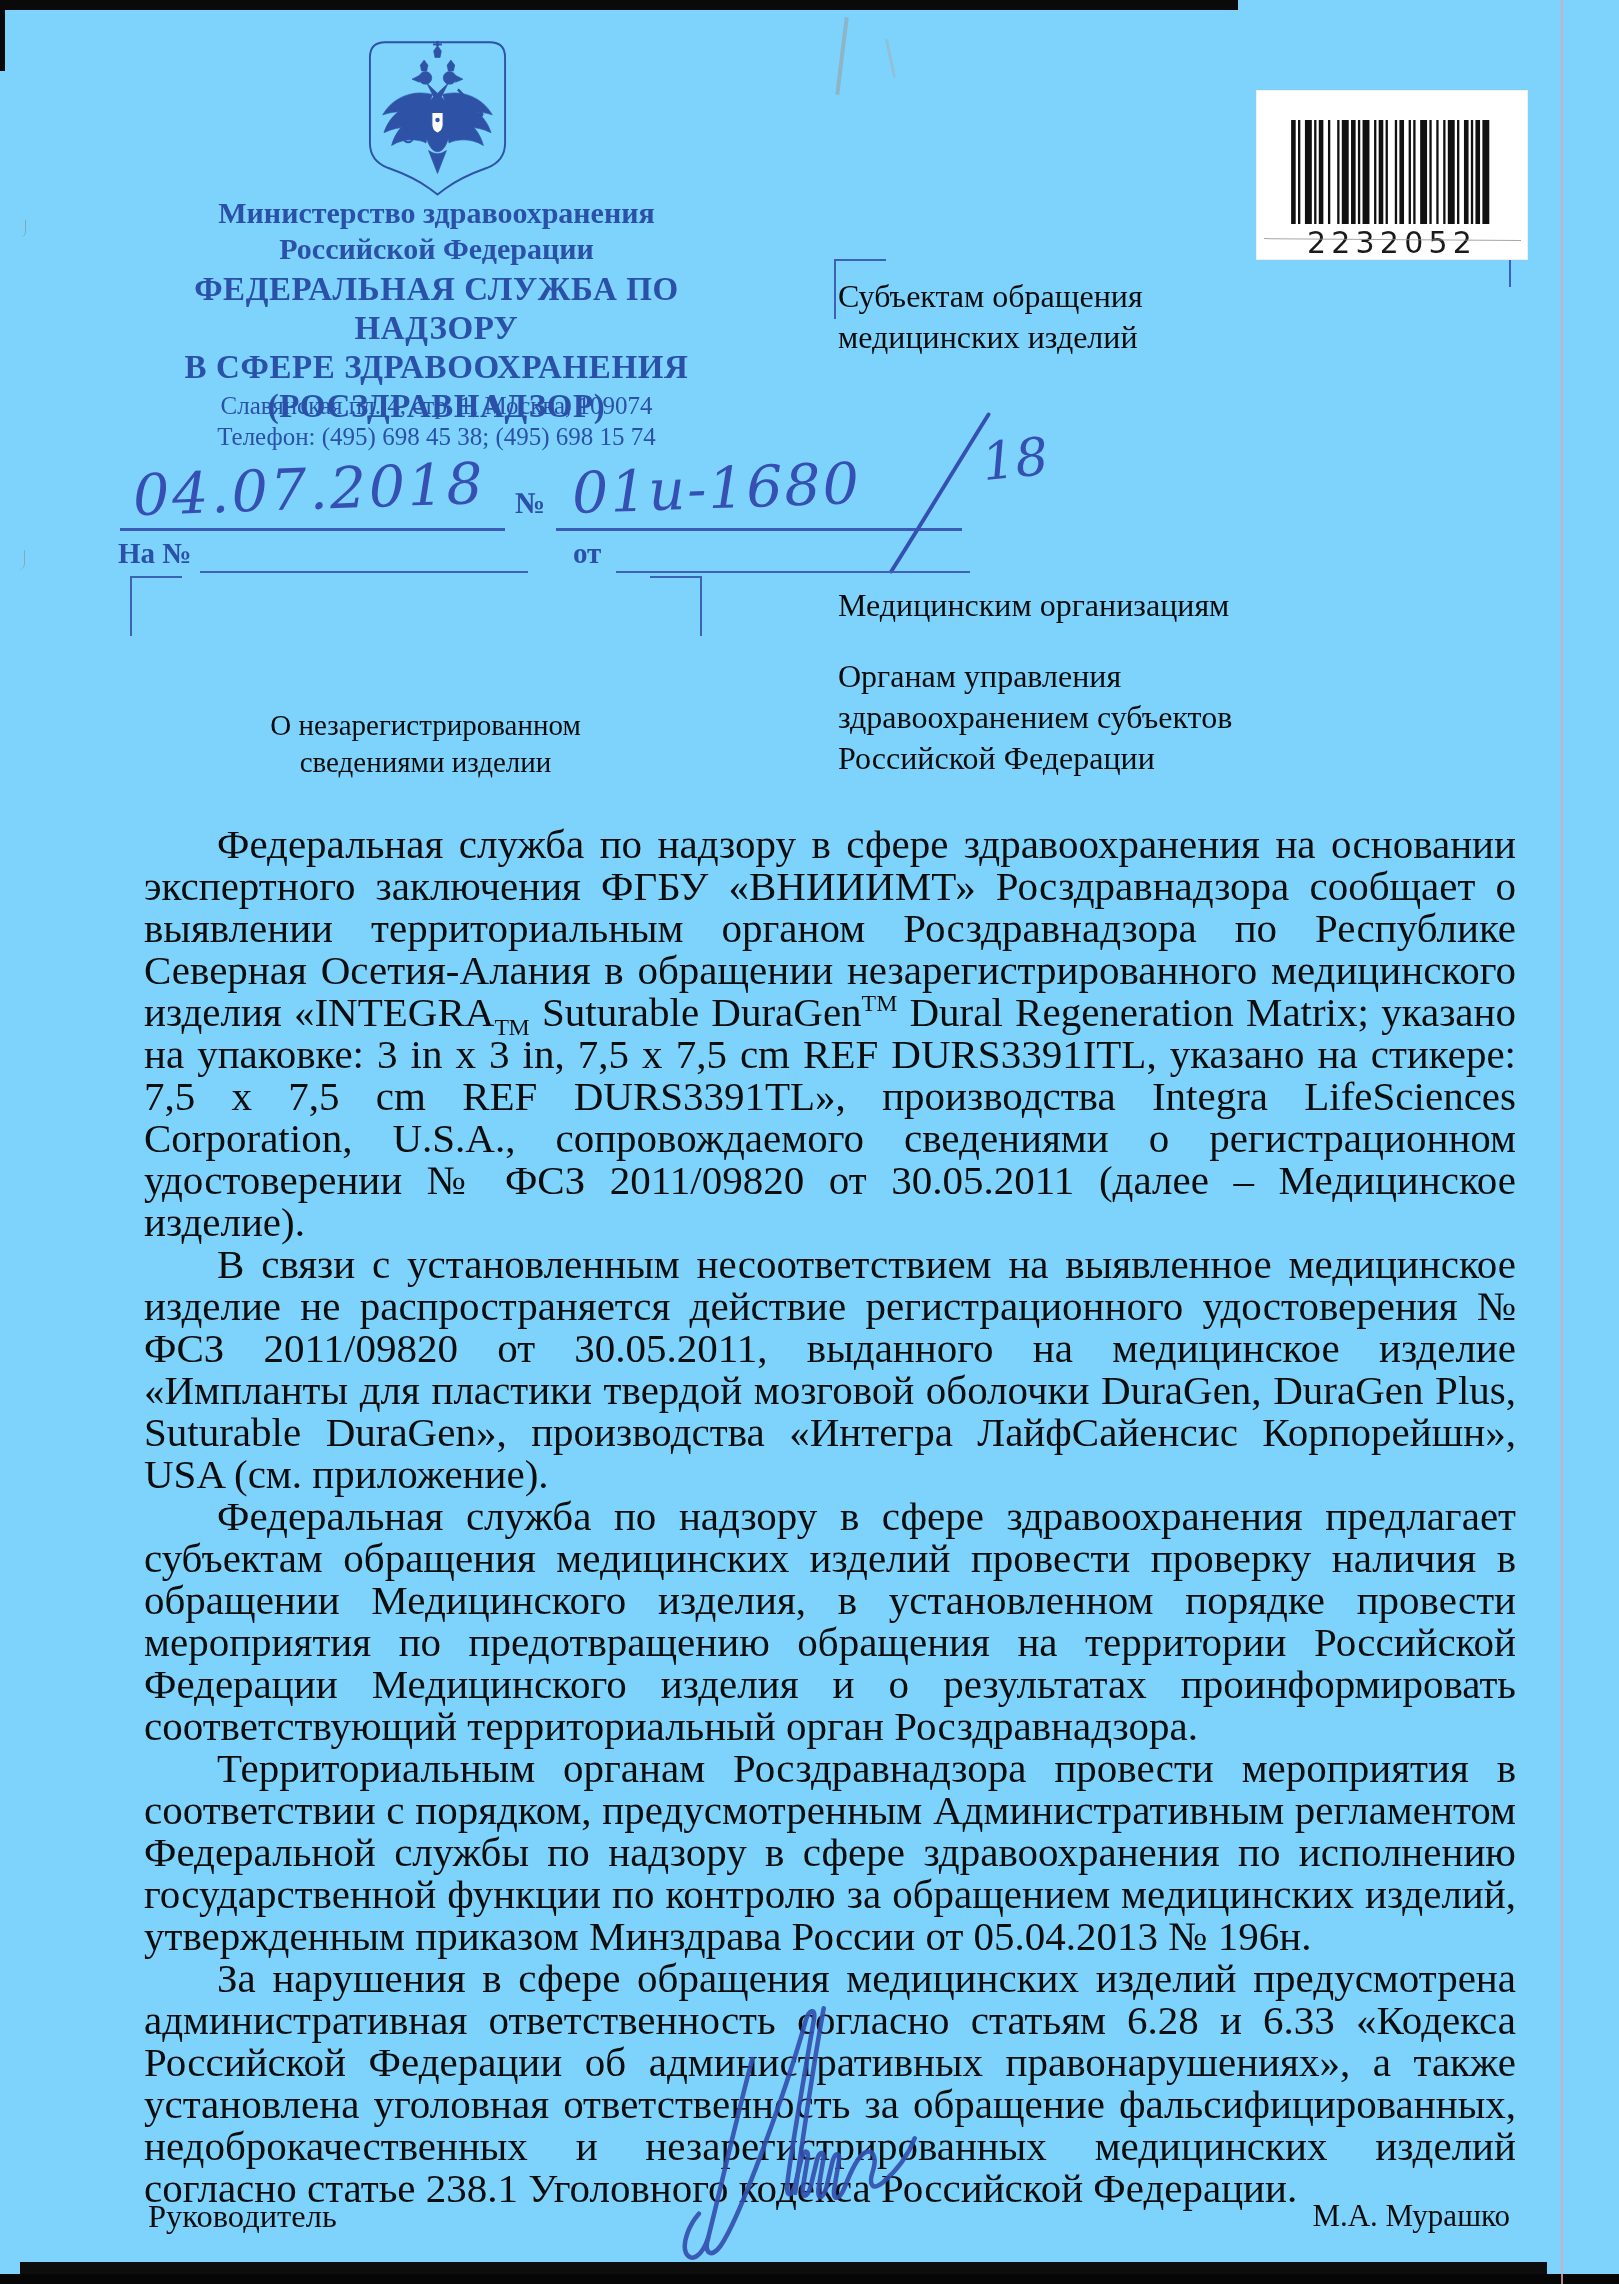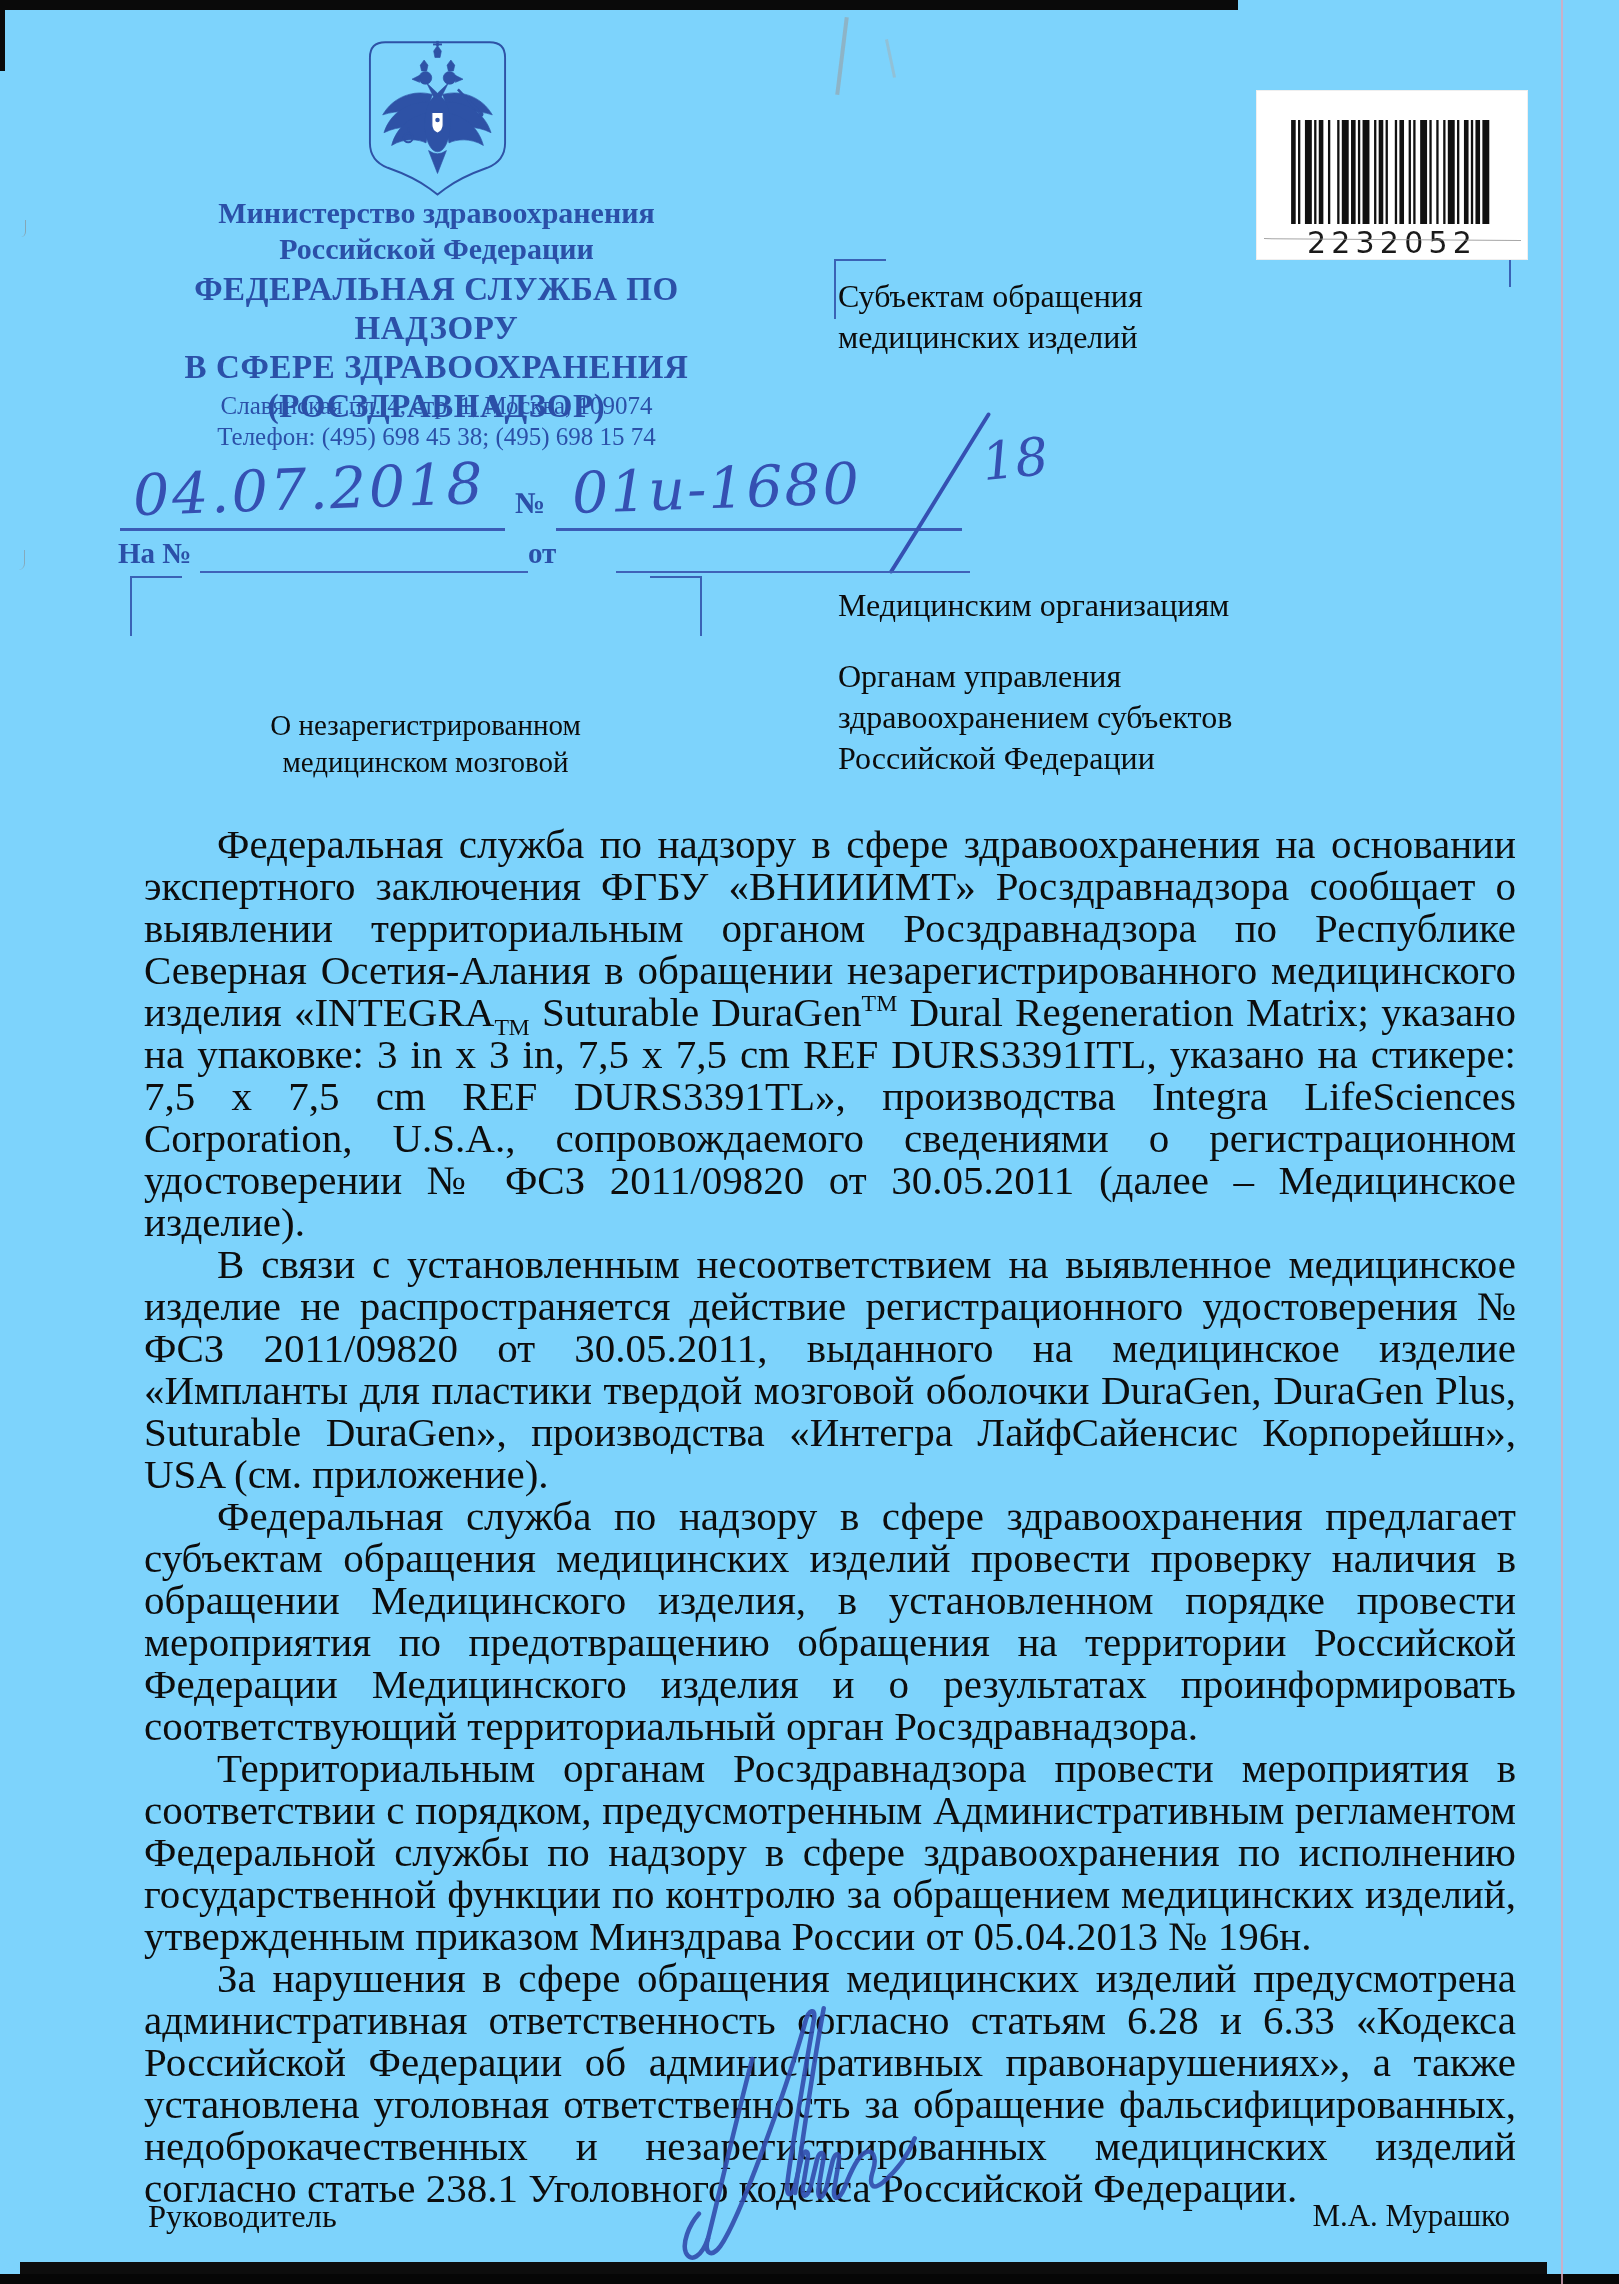--- a/index.html
+++ b/index.html
@@ -27,21 +27,21 @@
   .script{font-family:"DejaVu Serif", serif;font-style:italic;color:#3550b2;}
   .hw-date{position:absolute;left:133px;top:456px;font-size:57px;transform:rotate(-2deg);letter-spacing:2.6px;}
   .hw-num{position:absolute;left:572px;top:455px;font-size:57px;transform:rotate(-2deg);letter-spacing:1.9px;}
   .hw-suffix{position:absolute;left:982px;top:429px;font-size:52px;transform:rotate(-6deg);}
   .num-sign{position:absolute;left:515px;top:486px;font-size:30px;color:#2b50a8;font-weight:700;}
   .hw-line{position:absolute;height:2.6px;background:#3b5cb5;}
   .hw-line-1{left:120px;top:528px;width:385px;}
   .hw-line-2{left:556px;top:528px;width:406px;}
   .slash-svg{position:absolute;left:882px;top:408px;width:117px;height:170px;}
   .reply-row{position:absolute;top:537px;font-size:29px;color:#2b50a8;font-weight:700;}
-  .reply-na{left:118px;} .reply-ot{left:528px;}
+  .reply-na{left:118px;} .reply-ot{left:573px;}
   .reply-line{position:absolute;height:1.9px;background:#3f62b8;}
   .reply-line-1{left:200px;top:571px;width:328px;}
   .reply-line-2{left:616px;top:571px;width:354px;}
   
   .crn{position:absolute;}
   .crn-h{position:absolute;height:1.9px;background:#3a62b5;top:0;}
   .crn-v{position:absolute;width:1.9px;background:#3a62b5;top:0;}
   
   .sticker{position:absolute;left:1256px;top:90px;width:270px;height:168px;background:#fff;
            border:0.6px solid #efefef;}
@@ -191,21 +191,21 @@
   <div class="sticker-shadow"></div>
 
   <div class="addr addr-1 preline">Субъектам обращения
 медицинских изделий</div>
   <div class="addr addr-3 preline">Медицинским организациям</div>
   <div class="addr addr-4 preline">Органам управления
 здравоохранением субъектов
 Российской Федерации</div>
 
   <div class="subject preline">О незарегистрированном
-медицинском мозговой</div>
+сведениями изделии</div>
 
   <div class="body-text">
     <p><span>Федеральная служба по надзору в сфере здравоохранения на основании экспертного заключения ФГБУ «ВНИИИМТ» Росздравнадзора сообщает о выявлении территориальным органом Росздравнадзора по Республике Северная Осетия-Алания в обращении незарегистрированного медицинского изделия «INTEGRA</span><span class="tm-sub">ТМ</span><span> Suturable DuraGen</span><span class="tm-sup">TM</span><span> Dural Regeneration Matrix; указано на упаковке: 3 in x 3 in, 7,5 x 7,5 cm REF DURS3391ITL, указано на стикере: 7,5 x 7,5 cm REF DURS3391TL», производства Integra LifeSciences Corporation, U.S.A., сопровождаемого сведениями о регистрационном удостоверении № ФСЗ 2011/09820 от 30.05.2011 (далее – Медицинское изделие).</span></p>
     <p>В связи с установленным несоответствием на выявленное медицинское изделие не распространяется действие регистрационного удостоверения № ФСЗ 2011/09820 от 30.05.2011, выданного на медицинское изделие «Импланты для пластики твердой мозговой оболочки DuraGen, DuraGen Plus, Suturable DuraGen», производства «Интегра ЛайфСайенсис Корпорейшн», USA (см. приложение).</p>
     <p>Федеральная служба по надзору в сфере здравоохранения предлагает субъектам обращения медицинских изделий провести проверку наличия в обращении Медицинского изделия, в установленном порядке провести мероприятия по предотвращению обращения на территории Российской Федерации Медицинского изделия и о результатах проинформировать соответствующий территориальный орган Росздравнадзора.</p>
     <p>Территориальным органам Росздравнадзора провести мероприятия в соответствии с порядком, предусмотренным Административным регламентом Федеральной службы по надзору в сфере здравоохранения по исполнению государственной функции по контролю за обращением медицинских изделий, утвержденным приказом Минздрава России от 05.04.2013 № 196н.</p>
     <p>За нарушения в сфере обращения медицинских изделий предусмотрена административная ответственность согласно статьям 6.28 и 6.33 «Кодекса Российской Федерации об административных правонарушениях», а также установлена уголовная ответственность за обращение фальсифицированных, недоброкачественных и незарегистрированных медицинских изделий согласно статье 238.1 Уголовного кодекса Российской Федерации.</p>
   </div>
 
   <div class="sig-title">Руководитель</div>

